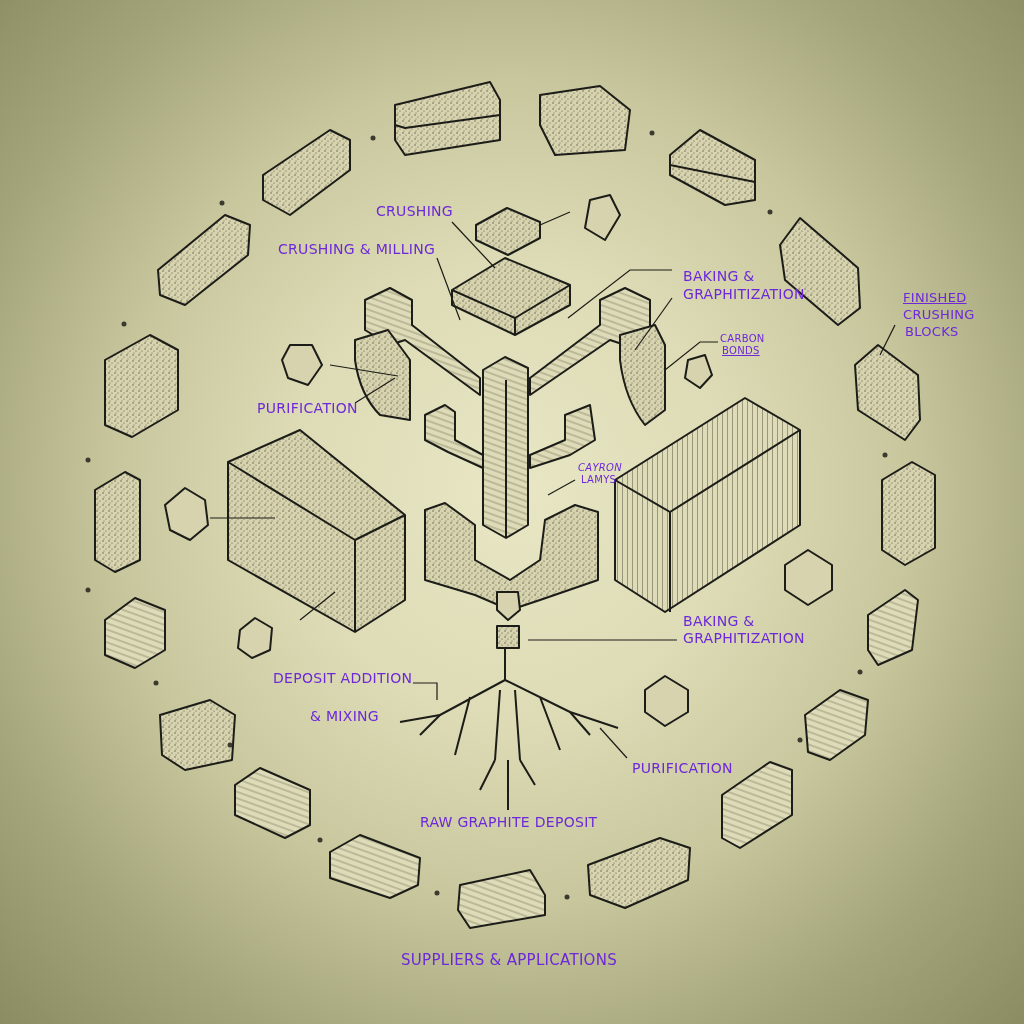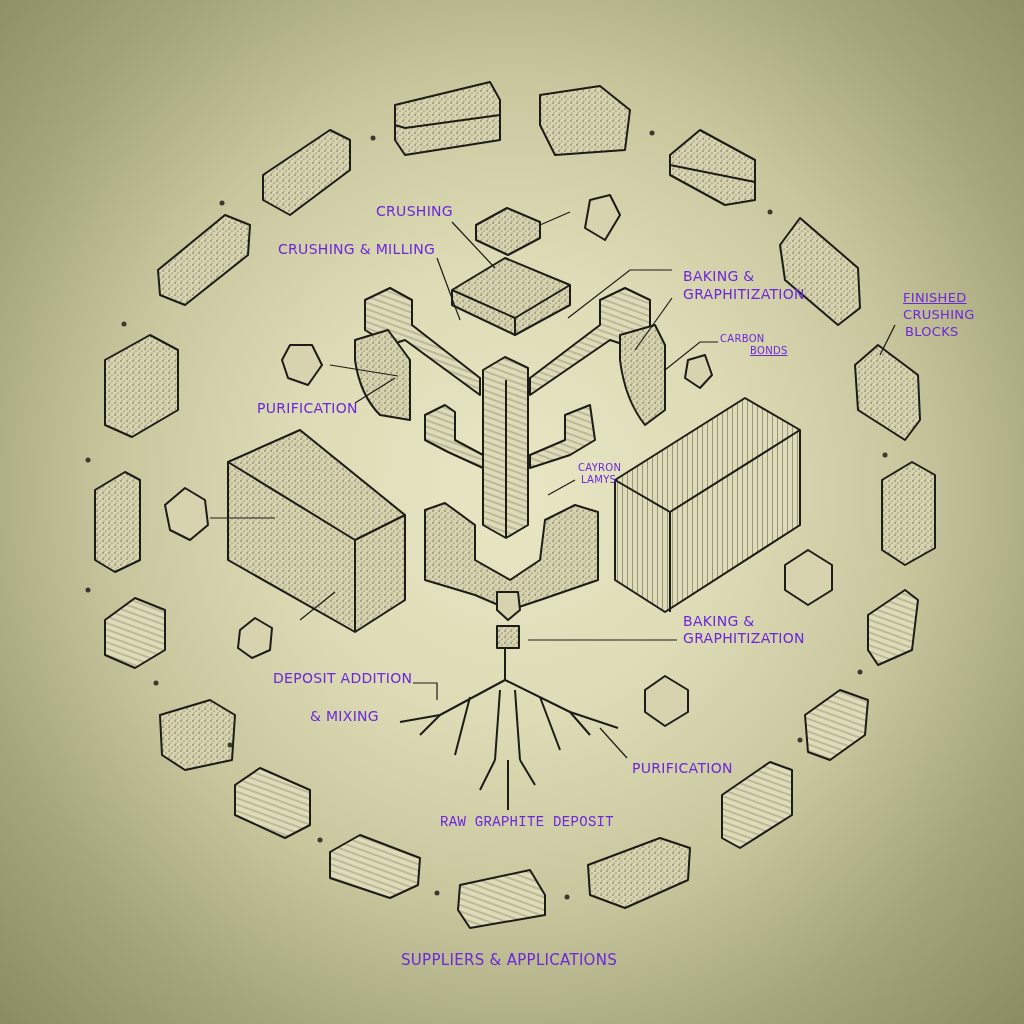--- a/index.html
+++ b/index.html
@@ -136,26 +136,26 @@
     <polyline points="413,683 437,683 437,700"></polyline>
     <line x1="600" y1="728" x2="627" y2="758"></line>
   </g>
 </svg>
 
 <div class="lbl" style="left:376px;top:203px;">CRUSHING</div>
 <div class="lbl" style="left:278px;top:241px;">CRUSHING &amp; MILLING</div>
 <div class="lbl" style="left:683px;top:268px;">BAKING &amp;</div>
 <div class="lbl" style="left:683px;top:286px;">GRAPHITIZATION</div>
 <div class="lbl small" style="left:720px;top:333px;">CARBON</div>
-<div class="lbl small" style="left:750px;top:345px;text-decoration:underline;">BONDS</div>
+<div class="lbl small" style="left:722px;top:345px;text-decoration:underline;">BONDS</div>
 <div class="lbl" style="left:903px;top:290px;font-size:13px;line-height:16px;text-decoration:underline;">FINISHED</div>
 <div class="lbl" style="left:903px;top:307px;font-size:13px;line-height:16px;">CRUSHING</div>
 <div class="lbl" style="left:905px;top:324px;font-size:13px;line-height:16px;">BLOCKS</div>
 <div class="lbl" style="left:257px;top:400px;">PURIFICATION</div>
-<div class="lbl small" style="left:578px;top:462px;">CAYRON</div>
+<div class="lbl small" style="left:578px;top:462px;font-style:italic;">CAYRON</div>
 <div class="lbl small" style="left:581px;top:474px;">LAMYS</div>
 <div class="lbl" style="left:683px;top:613px;">BAKING &amp;</div>
 <div class="lbl" style="left:683px;top:630px;">GRAPHITIZATION</div>
 <div class="lbl" style="left:273px;top:670px;">DEPOSIT ADDITION</div>
 <div class="lbl" style="left:310px;top:708px;">&amp; MIXING</div>
 <div class="lbl" style="left:632px;top:760px;">PURIFICATION</div>
-<div class="lbl" style="left:440px;top:814px;font-family:Liberation Mono, monospace;">RAW GRAPHITE DEPOSIT</div>
+<div class="lbl" style="left:420px;top:814px;">RAW GRAPHITE DEPOSIT</div>
 <div class="lbl" style="left:393px;top:952px;font-size:15px;margin-left:8px;">SUPPLIERS &amp; APPLICATIONS</div>
 
 </body></html>

